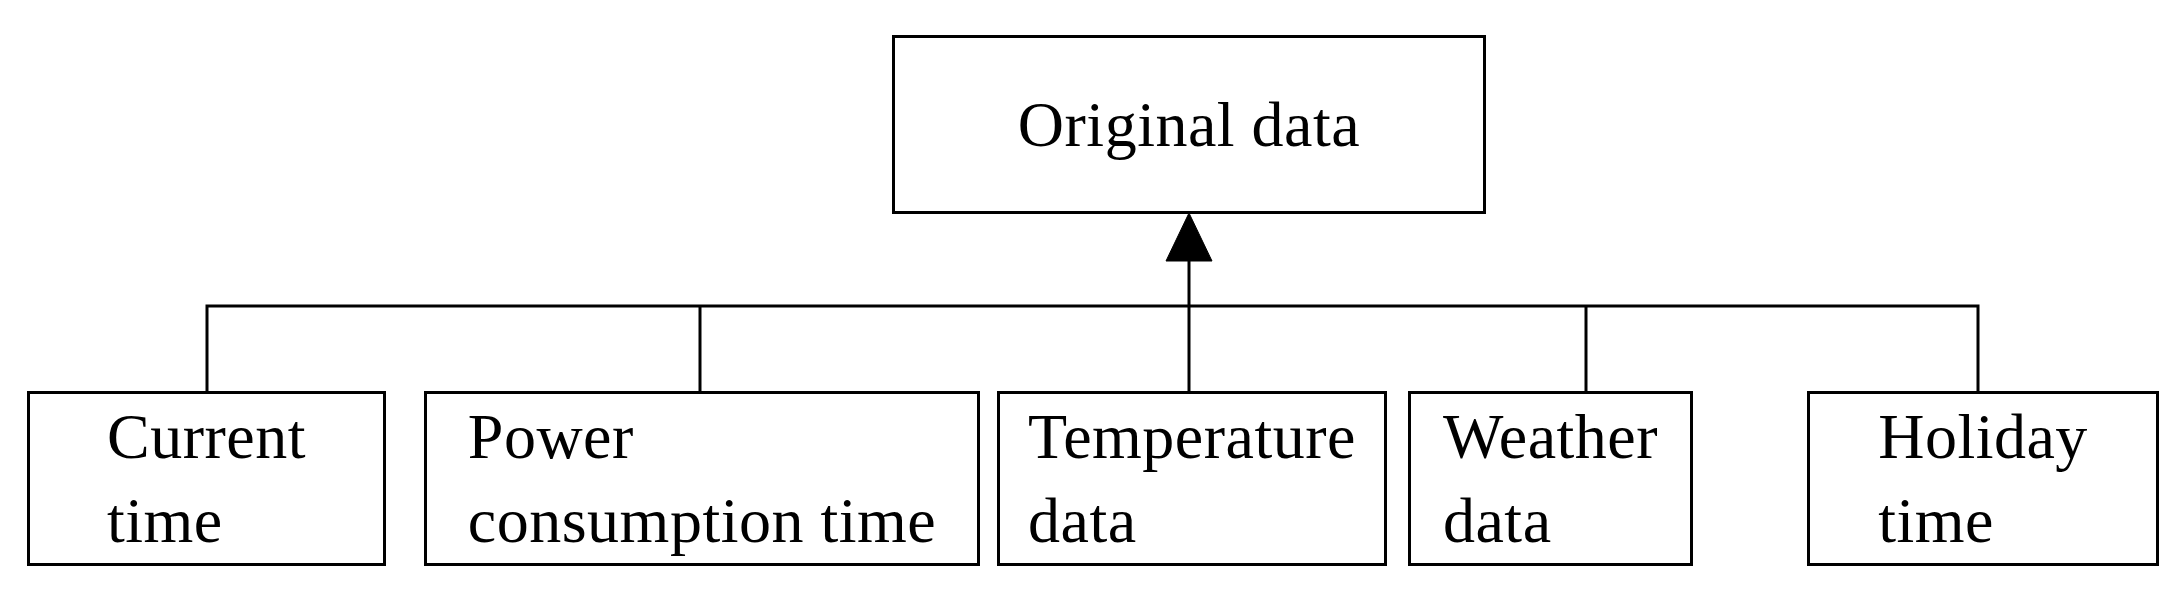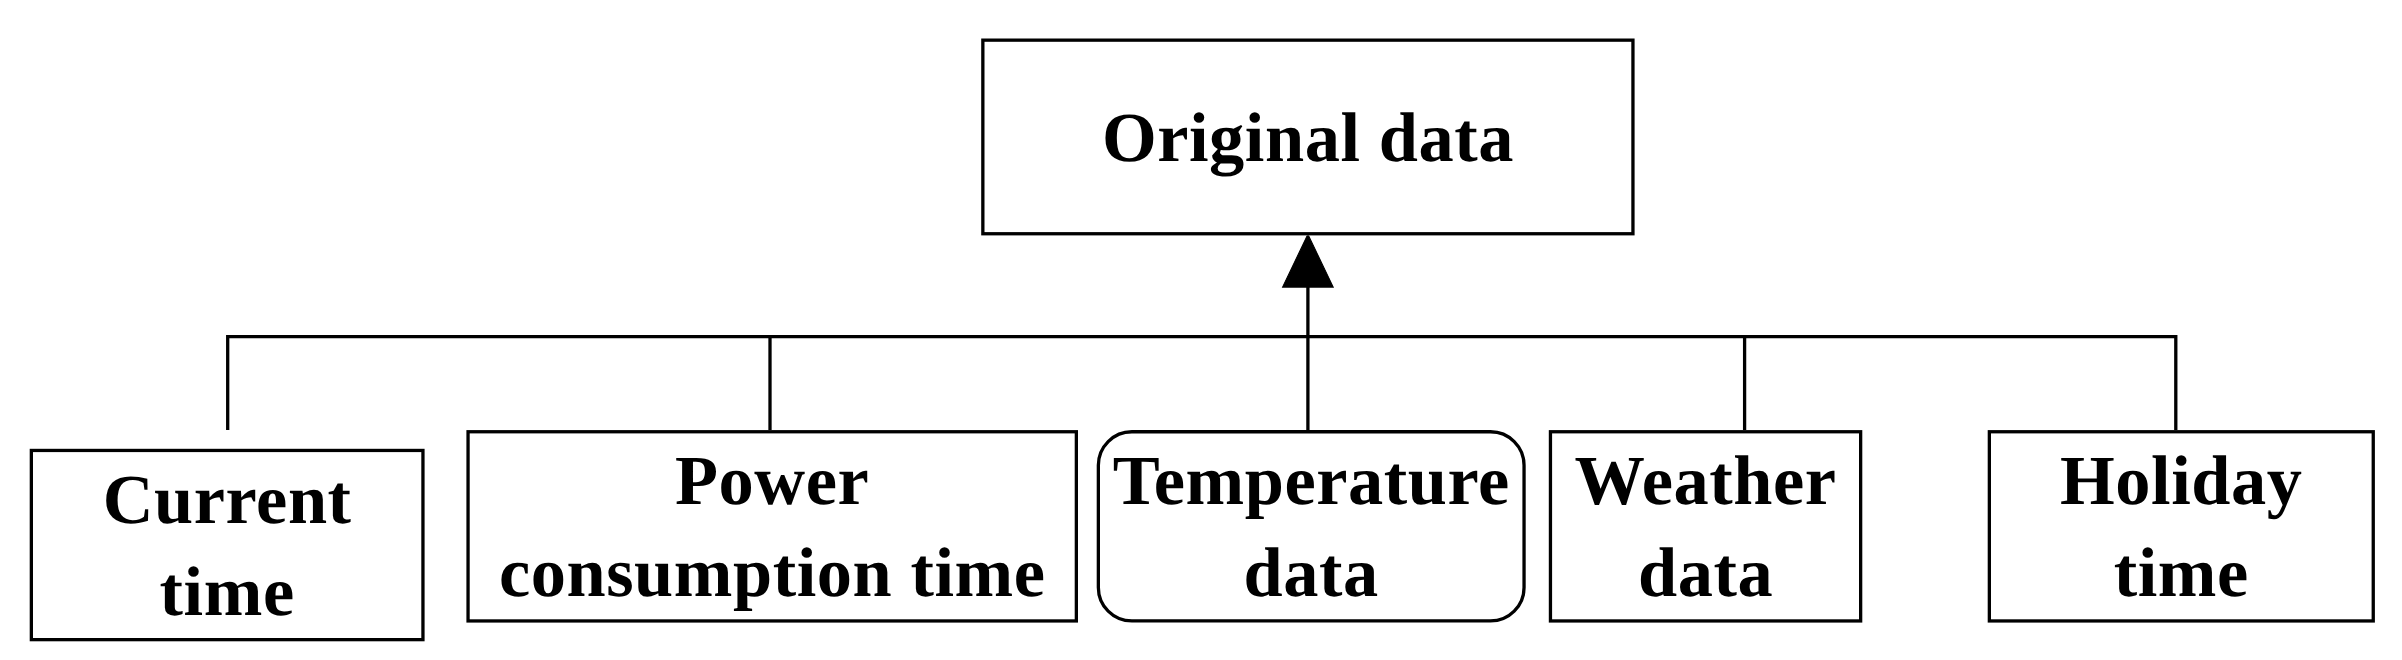--- a/index.html
+++ b/index.html
@@ -13,34 +13,32 @@
   }
   .wires{position:absolute;left:0;top:0;width:2184px;height:600px;}
   .node{
     position:absolute;
     box-sizing:border-box;
     border:3px solid #000000;
     background:#ffffff;
     display:flex;
     align-items:center;
     justify-content:center;
-    text-align:center;
-    font-weight:bold;
   }
   .node .lbl{
     white-space:pre-line;
     font-size:64px;
     line-height:84px;
     letter-spacing:0.5px;
   }
   
   .node-root   {left:892px;  top:35px;  width:594px; height:179px;}
-  .node-child1 {left:27px;   top:391px; width:359px; height:175px;margin-top:17px;}
+  .node-child1 {left:27px;   top:391px; width:359px; height:175px;}
   .node-child2 {left:424px;  top:391px; width:556px; height:175px;}
-  .node-child3 {left:997px;  top:391px; width:390px; height:175px;border-radius:32px;}
+  .node-child3 {left:997px;  top:391px; width:390px; height:175px;}
   .node-child4 {left:1408px; top:391px; width:285px; height:175px;}
   .node-child5 {left:1807px; top:391px; width:352px; height:175px;}
 </style>
 </head>
 <body>
 
 <div class="stage">
 
   <svg class="wires" viewBox="0 0 2184 600" xmlns="http://www.w3.org/2000/svg">
 

